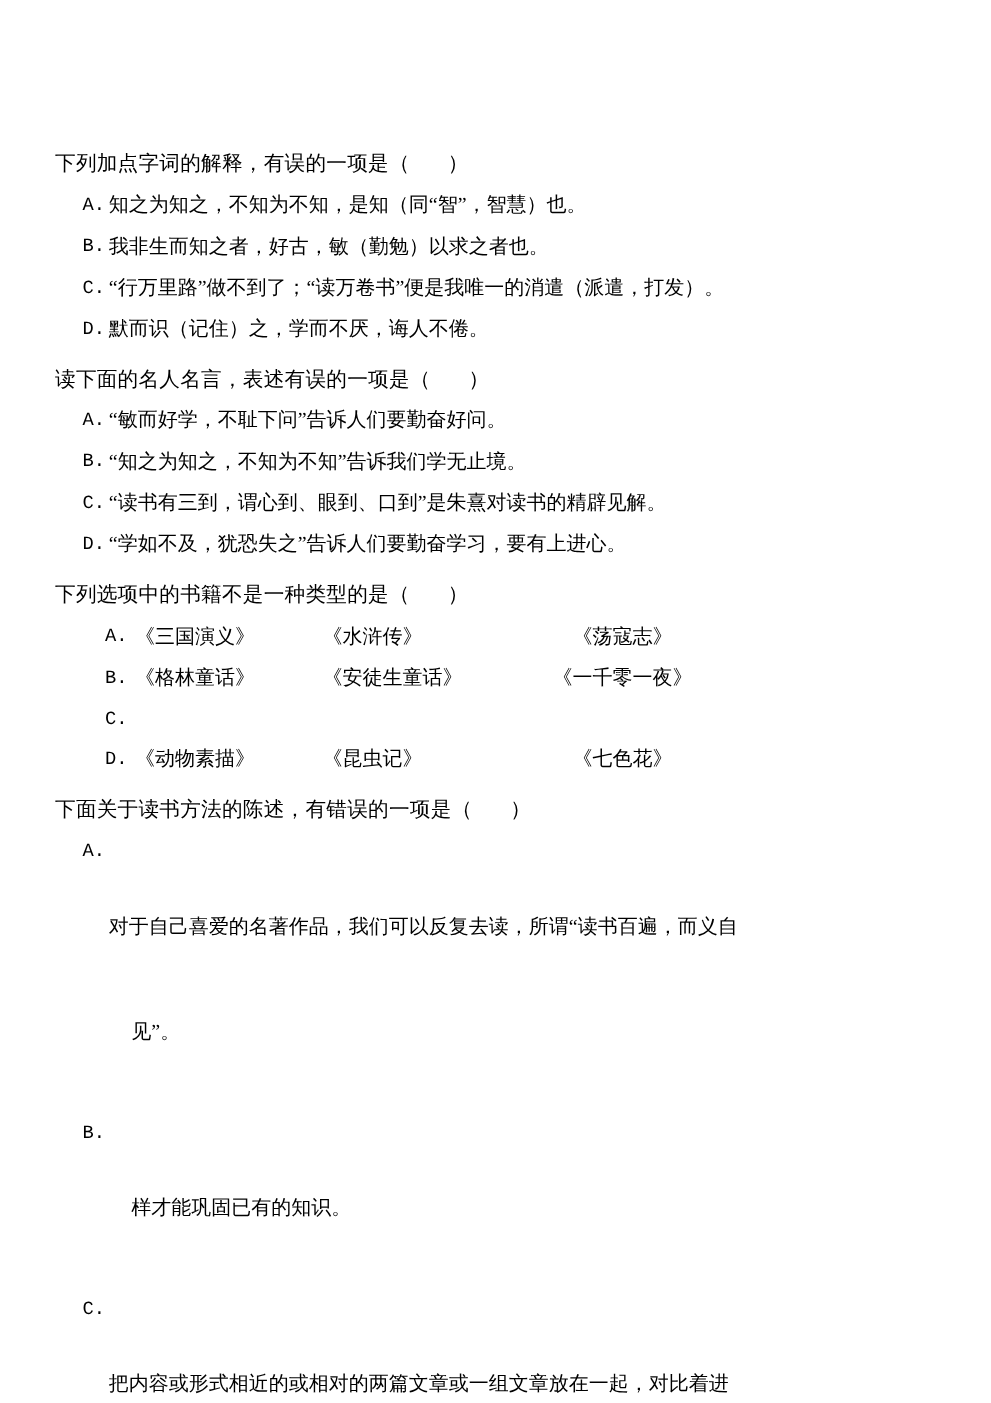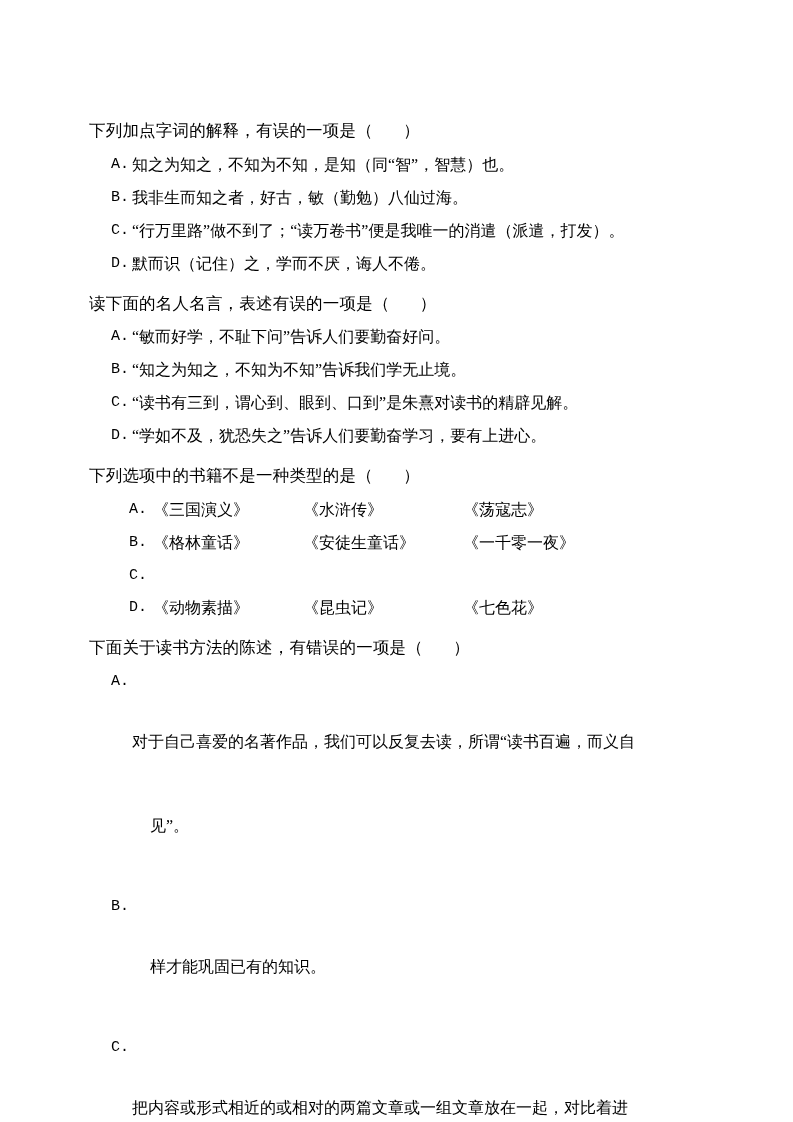--- a/index.html
+++ b/index.html
@@ -12,21 +12,21 @@
     height: 1122px;
     font-family: "Liberation Serif", "DejaVu Serif", serif;
     color: #000000;
     overflow: hidden;
   }
   .page {
     position: relative;
     width: 793px;
     height: 1122px;
     box-sizing: border-box;
-    padding: 118px 78px 0 89px;
+    padding: 118px 78px 0 44px;
   }
   .question {
     margin-bottom: 6px;
   }
   .q-stem {
     font-size: 16.5px;
     line-height: 1.55;
     letter-spacing: 0.2px;
     margin-bottom: 9px;
     white-space: pre-wrap;
@@ -52,21 +52,21 @@
   }
   
   .option.cols .opt-text {
     display: flex;
   }
   .col {
     display: inline-block;
   }
   .col.c1 { width: 150px; }
   .col.c2 { width: 160px; }
-  .col.c3 { width: 160px; }
+  .col.c3 { width: 160px; text-align: center; }
   .option.cols {
     padding-left: 40px;
   }
   .q5-opts .opt-label { padding-right: 6px; }
   .hang {
     padding-left: 22px;
   }
   .hang .opt-text {
     text-indent: 0;
   }
@@ -86,21 +86,21 @@
 <div class="page">
 
   <div class="question">
     <div class="q-stem">下列加点字词的解释，有误的一项是（       ）</div>
     <div class="option">
       <span class="opt-label">A.</span>
       <span class="opt-text">知之为知之，不知为不知，是知（同“智”，智慧）也。</span>
     </div>
     <div class="option">
       <span class="opt-label">B.</span>
-      <span class="opt-text">我非生而知之者，好古，敏（勤勉）八仙过海。</span>
+      <span class="opt-text">我非生而知之者，好古，敏（勤勉）以求之者也。</span>
     </div>
     <div class="option">
       <span class="opt-label">C.</span>
       <span class="opt-text">“行万里路”做不到了；“读万卷书”便是我唯一的消遣（派遣，打发）。</span>
     </div>
     <div class="option">
       <span class="opt-label">D.</span>
       <span class="opt-text">默而识（记住）之，学而不厌，诲人不倦。</span>
     </div>
   </div>

